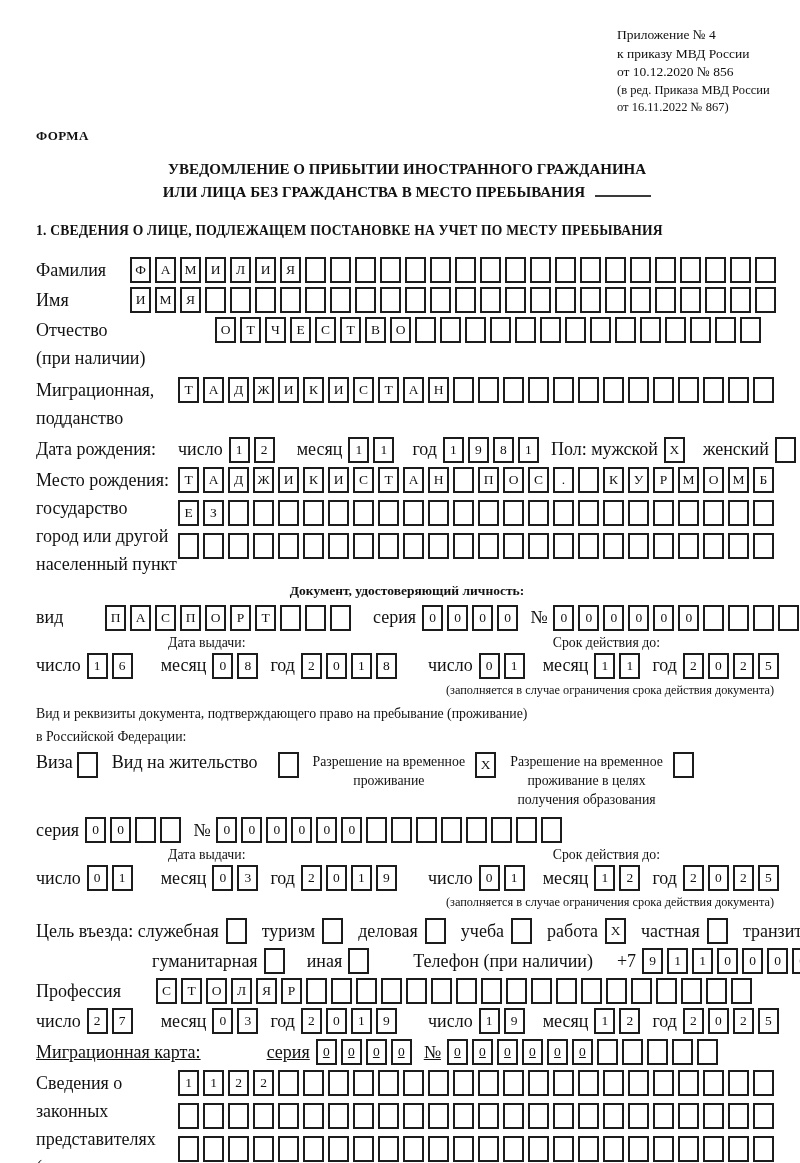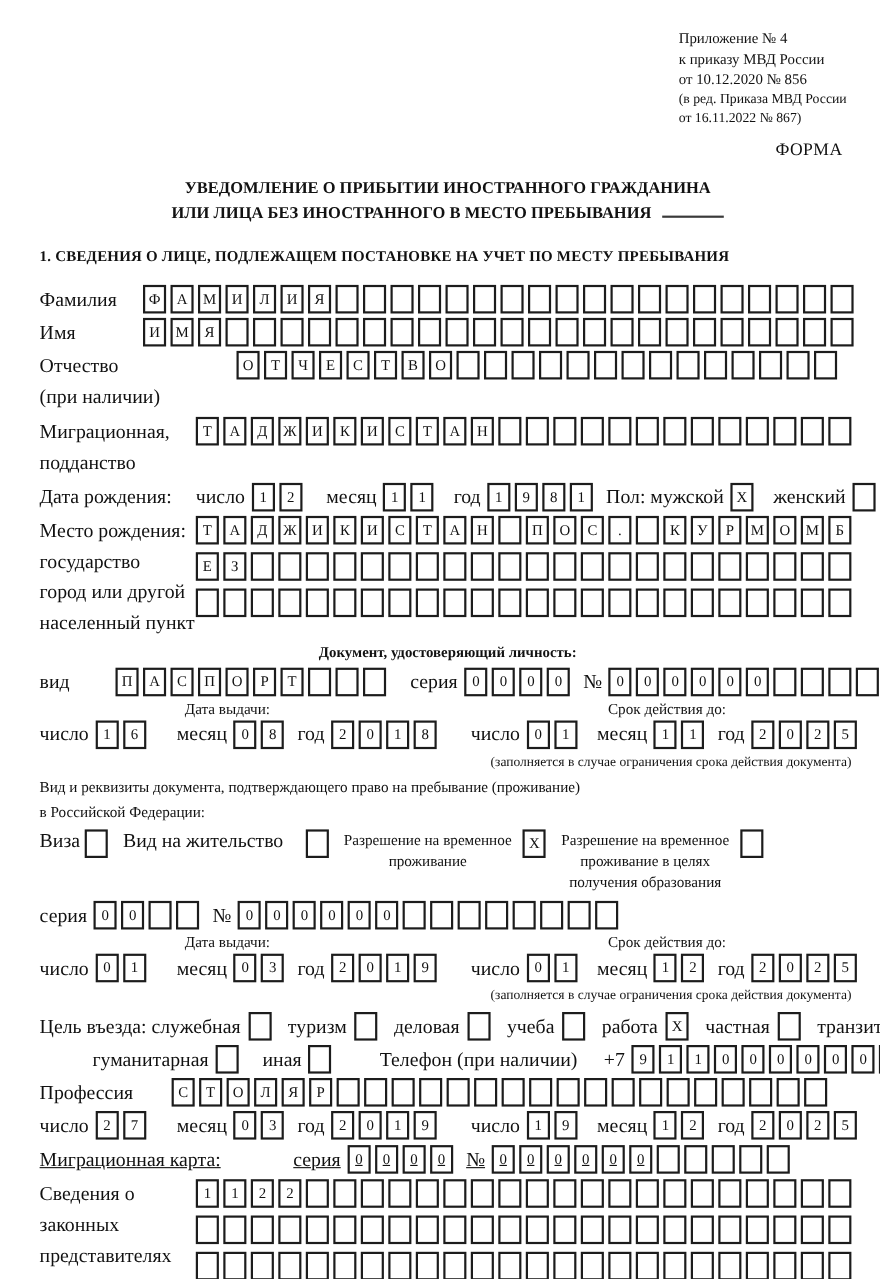--- a/index.html
+++ b/index.html
@@ -1,21 +1,21 @@
 <!DOCTYPE html>
 <html><head>
 <meta charset="utf-8">
 <style>
   html,body{margin:0;padding:0;background:#ffffff;}
   .page{width:800px;height:1163px;background:#fff;box-sizing:border-box;
         padding:26px 22px 6px 36px;font-family:"Liberation Serif","DejaVu Serif",serif;
         color:#111;overflow:hidden;position:relative;}
   .ref{margin-left:581px;font-size:13.5px;line-height:1.38;}
   .ref .amend{font-size:12.5px;}
-  .forma{font-weight:normal;text-align:right;margin:12px 12px 0 0;font-size:16px;letter-spacing:.4px;}
+  .forma{font-weight:bold;margin:12px 12px 0 0;font-size:13px;letter-spacing:.4px;}
   .title{text-align:center;font-weight:bold;font-size:15px;margin-top:14px;line-height:1.5;}
   .blank{display:inline-block;width:56px;height:2px;background:#3a3a3a;margin-left:10px;}
   .sec{font-weight:bold;font-size:13.6px;margin:20px 0 18px 0;letter-spacing:.2px;white-space:nowrap;}
   .row{display:flex;align-items:center;margin-bottom:4px;}
   .top{align-items:flex-start;}
   .lbl{font-size:18px;white-space:nowrap;}
   .mline{display:block;}
   .cellrow{display:inline-flex;flex-wrap:nowrap;}
   .cell{display:inline-block;width:17px;height:22px;border:2px solid #1c1c1c;margin-right:4px;
         text-align:center;font-size:13.5px;line-height:22px;background:#fff;flex:0 0 auto;}
@@ -27,21 +27,21 @@
   .lh{line-height:1.55;}
   .stack .cellrow{display:flex;margin-bottom:7px;}
   .stack .cellrow:last-of-type{margin-bottom:0;}
   .dochead{text-align:center;font-weight:bold;font-size:13.5px;margin:4px 0 6px 0;}
   .dhead{display:flex;font-size:13.8px;margin-bottom:2px;}
   .dh1{margin-left:132px;}
   .dh2{margin-left:auto;margin-right:118px;}
   .dgroup{display:flex;align-items:center;}
   .dgL{width:392px;flex:0 0 392px;}
   .mr6{margin-right:6px;} .ml8{margin-left:8px;} .ml14{margin-left:14px;} .ml18{margin-left:18px;}
-  .ml24{margin-left:24px;} .ml40{margin-left:40px;} .ml66{margin-left:66px;} .ml88{margin-left:48px;}
+  .ml24{margin-left:24px;} .ml40{margin-left:40px;} .ml66{margin-left:66px;} .ml88{margin-left:116px;}
   .note{font-size:12.3px;text-align:right;margin:1px 4px 8px 0;}
   .intro{font-size:13.8px;margin-bottom:7px;}
   .multi{display:inline-block;font-size:13.8px;text-align:center;line-height:1.4;}
   .permits>.cellrow{margin-left:10px;}
   .permits>.lbl,.permits>.multi{margin-left:10px;}
   .permits>.lbl:first-child{margin-left:0;}
   .purpose .cellrow{margin:0 11px 0 7px;}
   .repnote{font-size:12.3px;text-align:center;margin-top:12px;}
 </style>
 </head>
@@ -54,21 +54,21 @@
     <div>к приказу МВД России</div>
     <div>от 10.12.2020 № 856</div>
     <div class="amend">(в ред. Приказа МВД России</div>
     <div class="amend">от 16.11.2022 № 867)</div>
   </div>
 
   <div class="forma">ФОРМА</div>
 
   <div class="title">
     <div>УВЕДОМЛЕНИЕ О ПРИБЫТИИ ИНОСТРАННОГО ГРАЖДАНИНА</div>
-    <div><span>ИЛИ ЛИЦА БЕЗ ИНОСТРАННОГО В МЕСТО ПРЕБЫВАНИЯ</span><span class="blank"></span></div>
+    <div><span>ИЛИ ЛИЦА БЕЗ ГРАЖДАНСТВА В МЕСТО ПРЕБЫВАНИЯ</span><span class="blank"></span></div>
   </div>
 
   <div class="sec">1. СВЕДЕНИЯ О ЛИЦЕ, ПОДЛЕЖАЩЕМ ПОСТАНОВКЕ НА УЧЕТ ПО МЕСТУ ПРЕБЫВАНИЯ</div>
 
   <div class="row">
     <span class="lbl w94">Фамилия</span>
     <span class="cellrow">
         <span class="cell">Ф</span>
         <span class="cell">А</span>
         <span class="cell">М</span>

